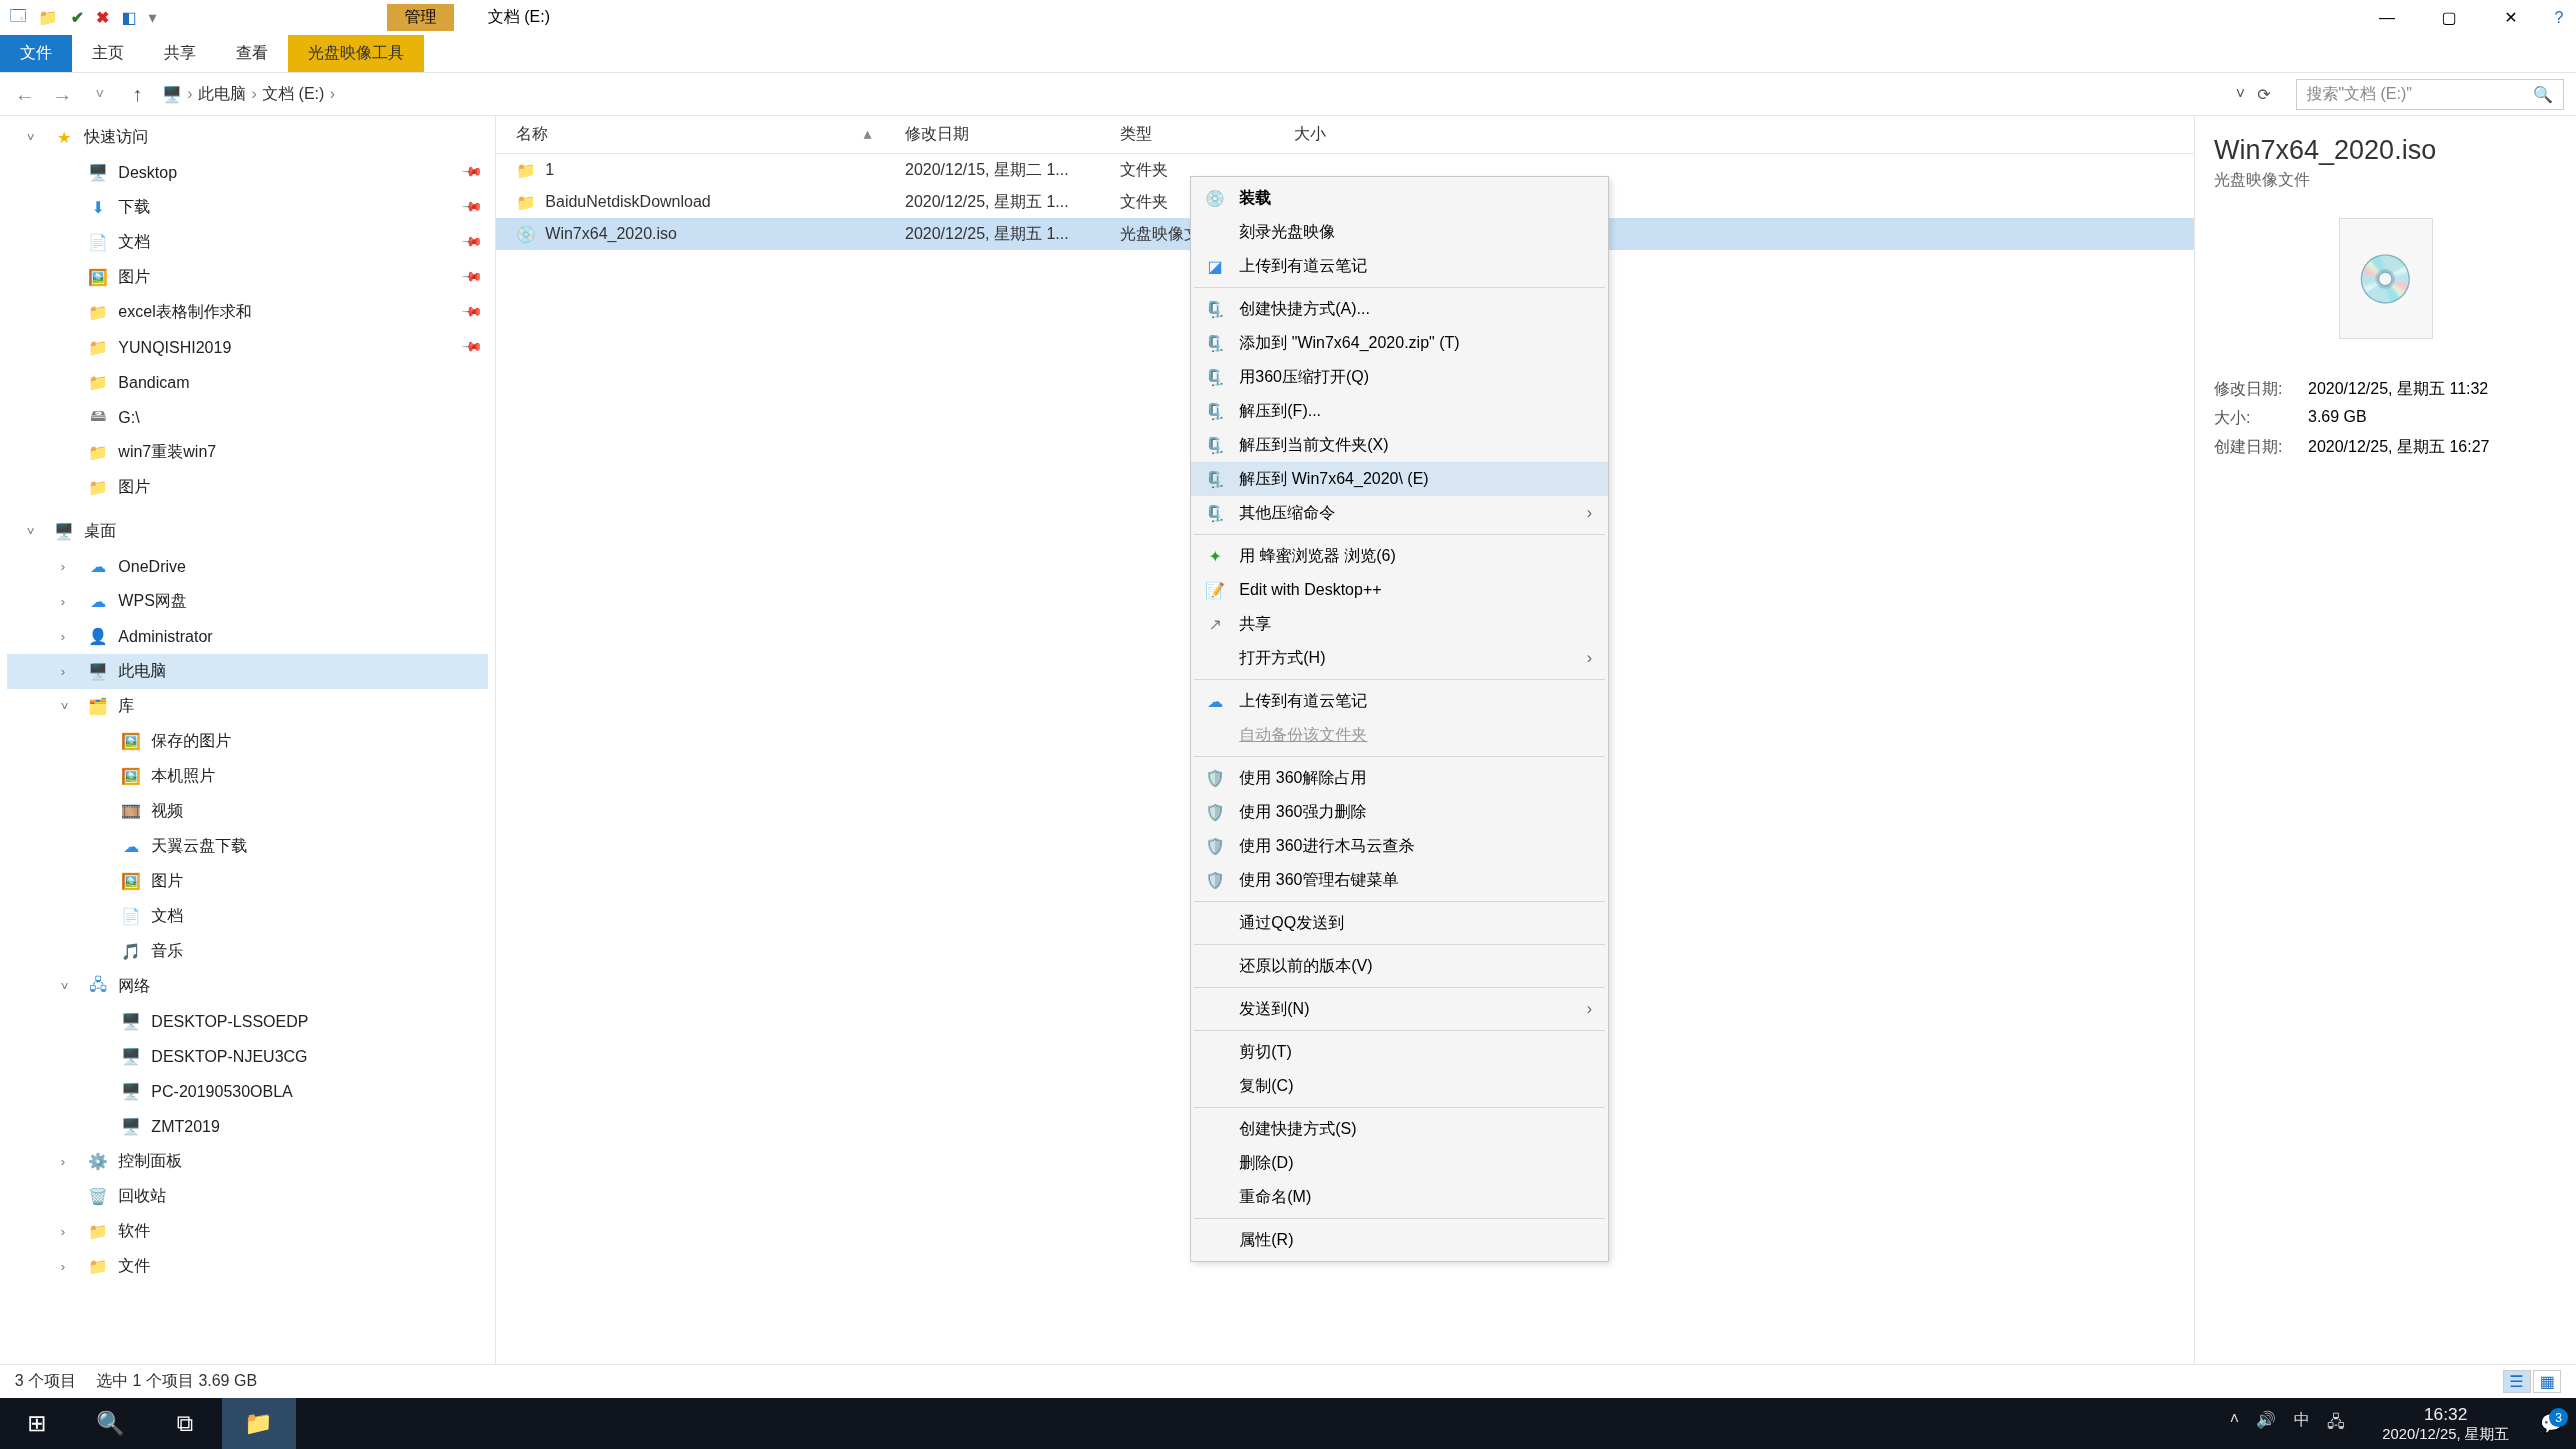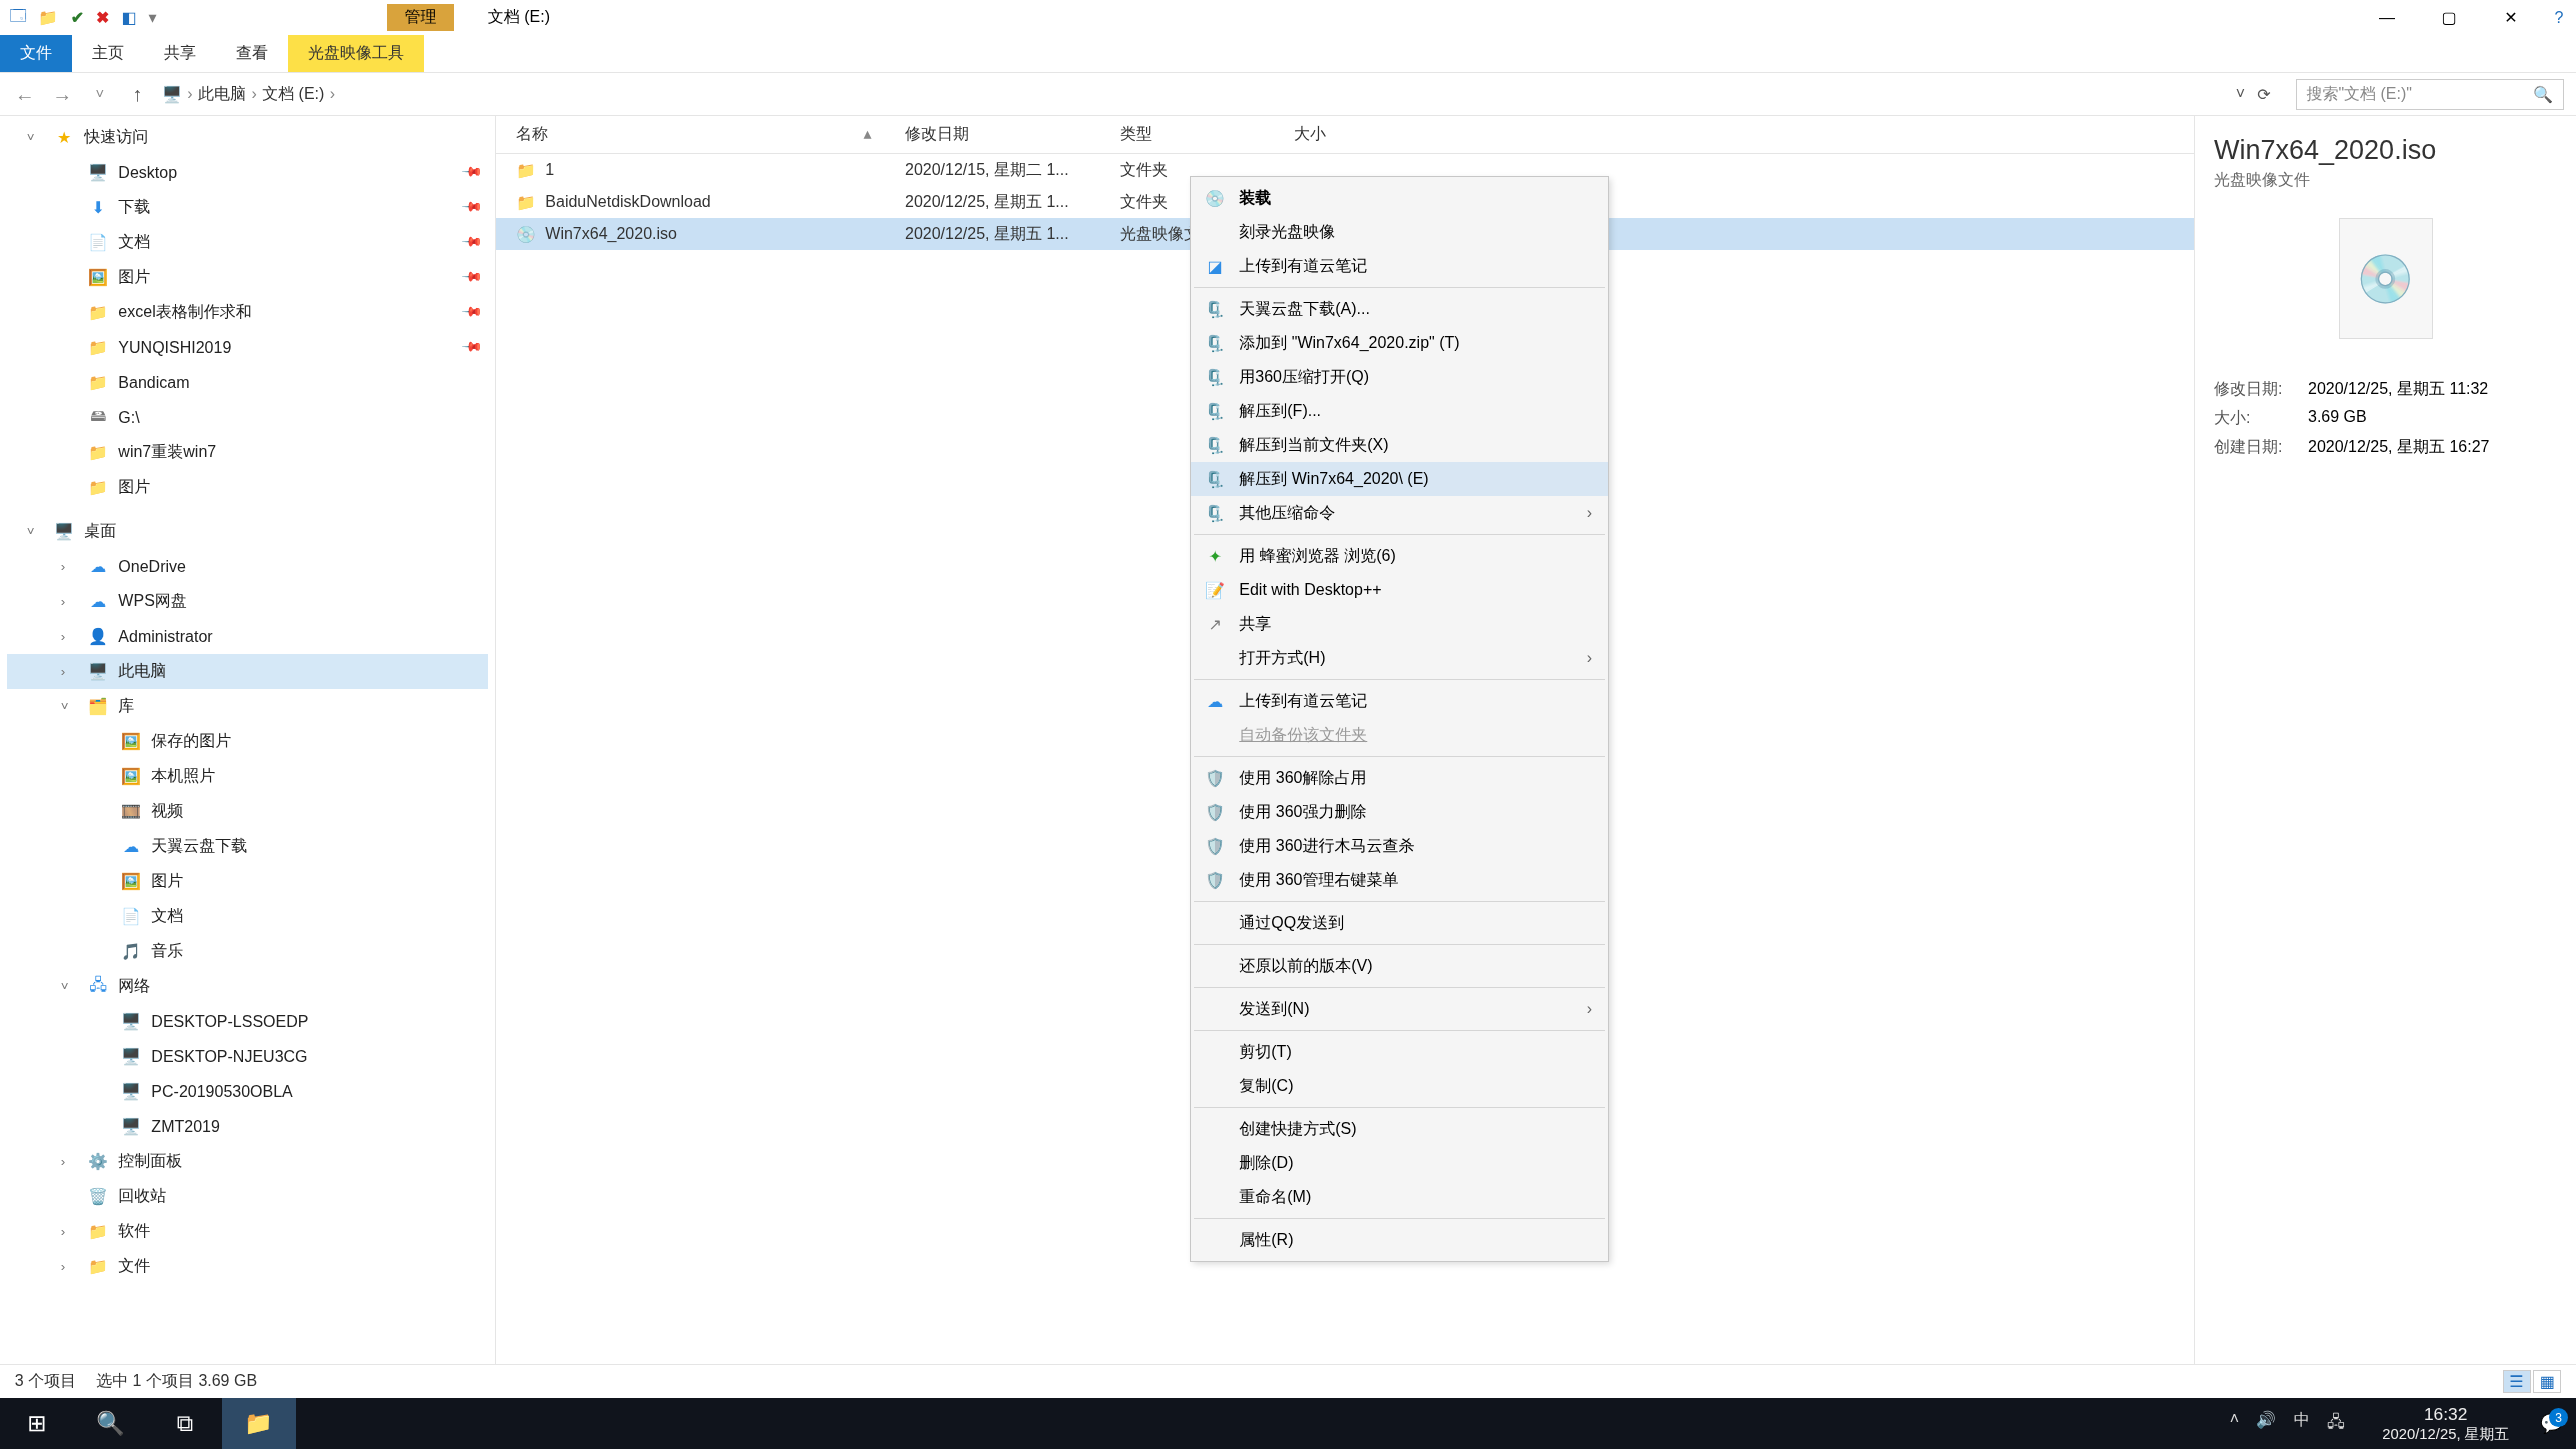--- a/index.html
+++ b/index.html
@@ -14,21 +14,21 @@
   .contextual { margin-left: 221px; background: #d9a33c; color: #000; padding: 2.7px 17.4px; }
   .titlebar .wtitle { margin-left: 34px; }
   .winbtns { margin-left: auto; display: flex; }
   .winbtn { width: 62px; height: 35px; display: flex; align-items: center; justify-content: center; color: #000; }
   .help { width: 34px; color: #1f6fbf; }
 
   
   .ribbon { height: 38px; background: #fff; display: flex; align-items: stretch; border-bottom: 0.7px solid #e5e5e5; }
   .rtab { padding: 6.7px 20px; color: #333; display: flex; align-items: center; }
   .rtab.active { background: #1979ca; color: #fff; }
-  .rtab.tool { background: #fde047; }
+  .rtab.tool { background: #eab308; }
 
   
   .navbar { height: 43px; background: #fff; display: flex; align-items: center; padding: 0 12px; gap: 12px; border-bottom: 0.7px solid #e5e5e5; }
   .navbar .navbtn { color: #8a8a8a; font-size: 20px; width: 25.5px; text-align: center; }
   .navbar .navbtn.blk { color: #555; }
   .crumbs { flex: 1; display: flex; align-items: center; gap: 5.4px; color: #333; }
   .crumbs .sep { color: #888; }
   .addr-actions { display:flex; gap:12px; color:#555; margin-right:13.4px;}
   .searchbox { width: 268px; height: 31px; border: 0.7px solid #ccc; display: flex; align-items: center; padding: 0 9.4px; color: #888; }
   .searchbox span:last-child { margin-left:auto; color:#1f6fbf;}
@@ -381,21 +381,21 @@
           <span class="cicon"></span>
           <span>刻录光盘映像</span>
         </div>
     <div class="item">
           <span class="cicon blue">◪</span>
           <span>上传到有道云笔记</span>
         </div>
     <hr>
     <div class="item">
           <span class="cicon yellow">🗜️</span>
-          <span>天翼云盘下载(A)...</span>
+          <span>创建快捷方式(A)...</span>
         </div>
     <div class="item">
           <span class="cicon yellow">🗜️</span>
           <span>添加到 "Win7x64_2020.zip" (T)</span>
         </div>
     <div class="item">
           <span class="cicon yellow">🗜️</span>
           <span>用360压缩打开(Q)</span>
         </div>
     <div class="item">

